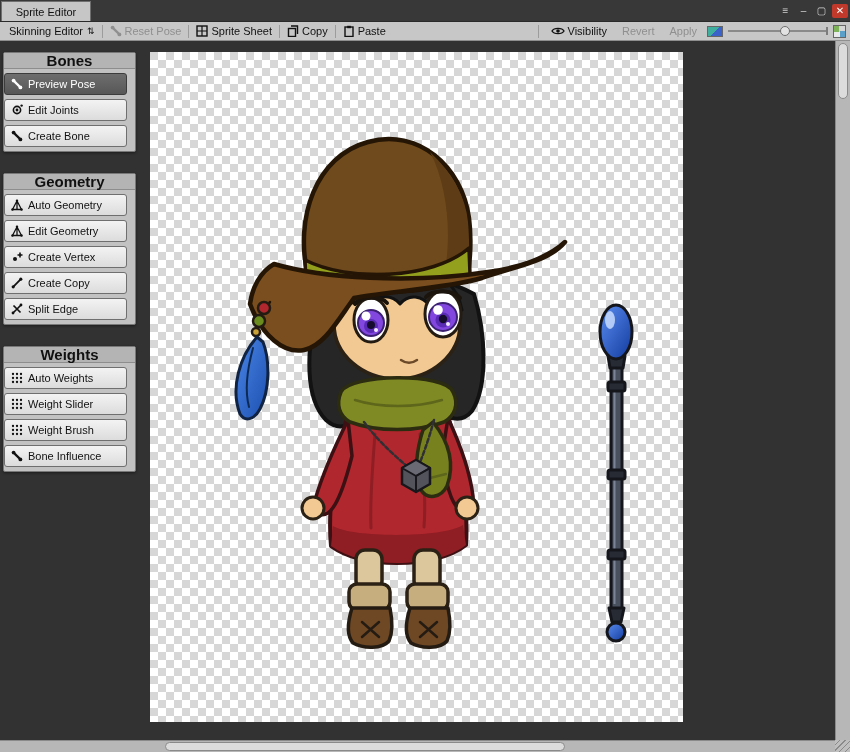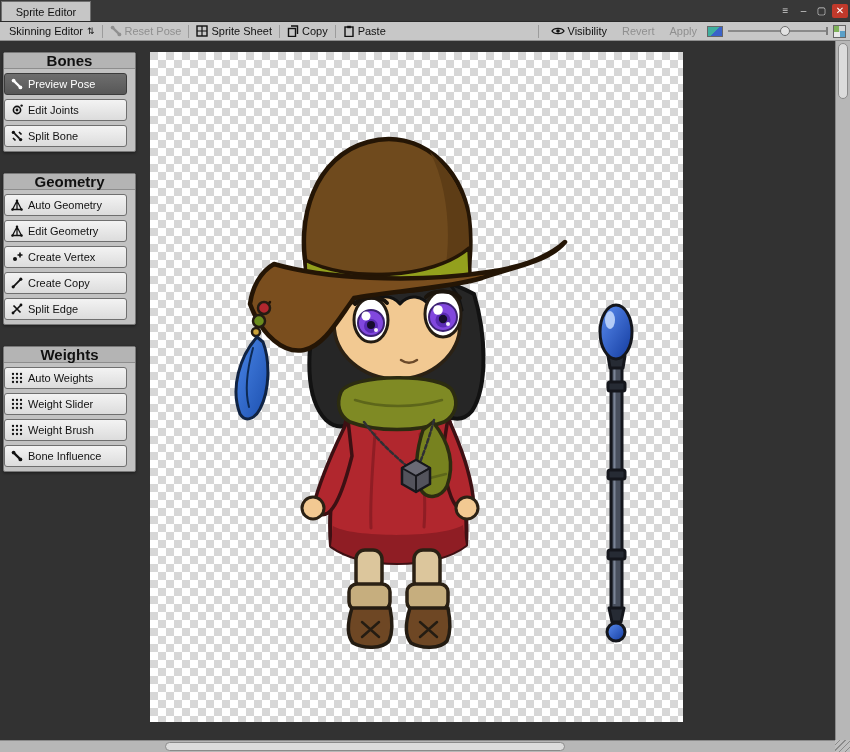--- a/index.html
+++ b/index.html
@@ -332,23 +332,23 @@
         <span>Preview Pose</span>
       </button>
       <button class="pbtn">
         <svg class="bicon">
             <use href="#sym-joint"></use>
           </svg>
         <span>Edit Joints</span>
       </button>
       <button class="pbtn">
         <svg class="bicon">
-            <use href="#sym-splitbone"></use>
-          </svg>
-        <span>Split Bone</span>
+            <use href="#sym-bone"></use>
+          </svg>
+        <span>Create Bone</span>
       </button>
     </div>
 
     <div class="panel">
       <div class="ptitle">Geometry</div>
       <button class="pbtn">
         <svg class="bicon">
             <use href="#sym-mesh"></use>
           </svg>
         <span>Auto Geometry</span>

